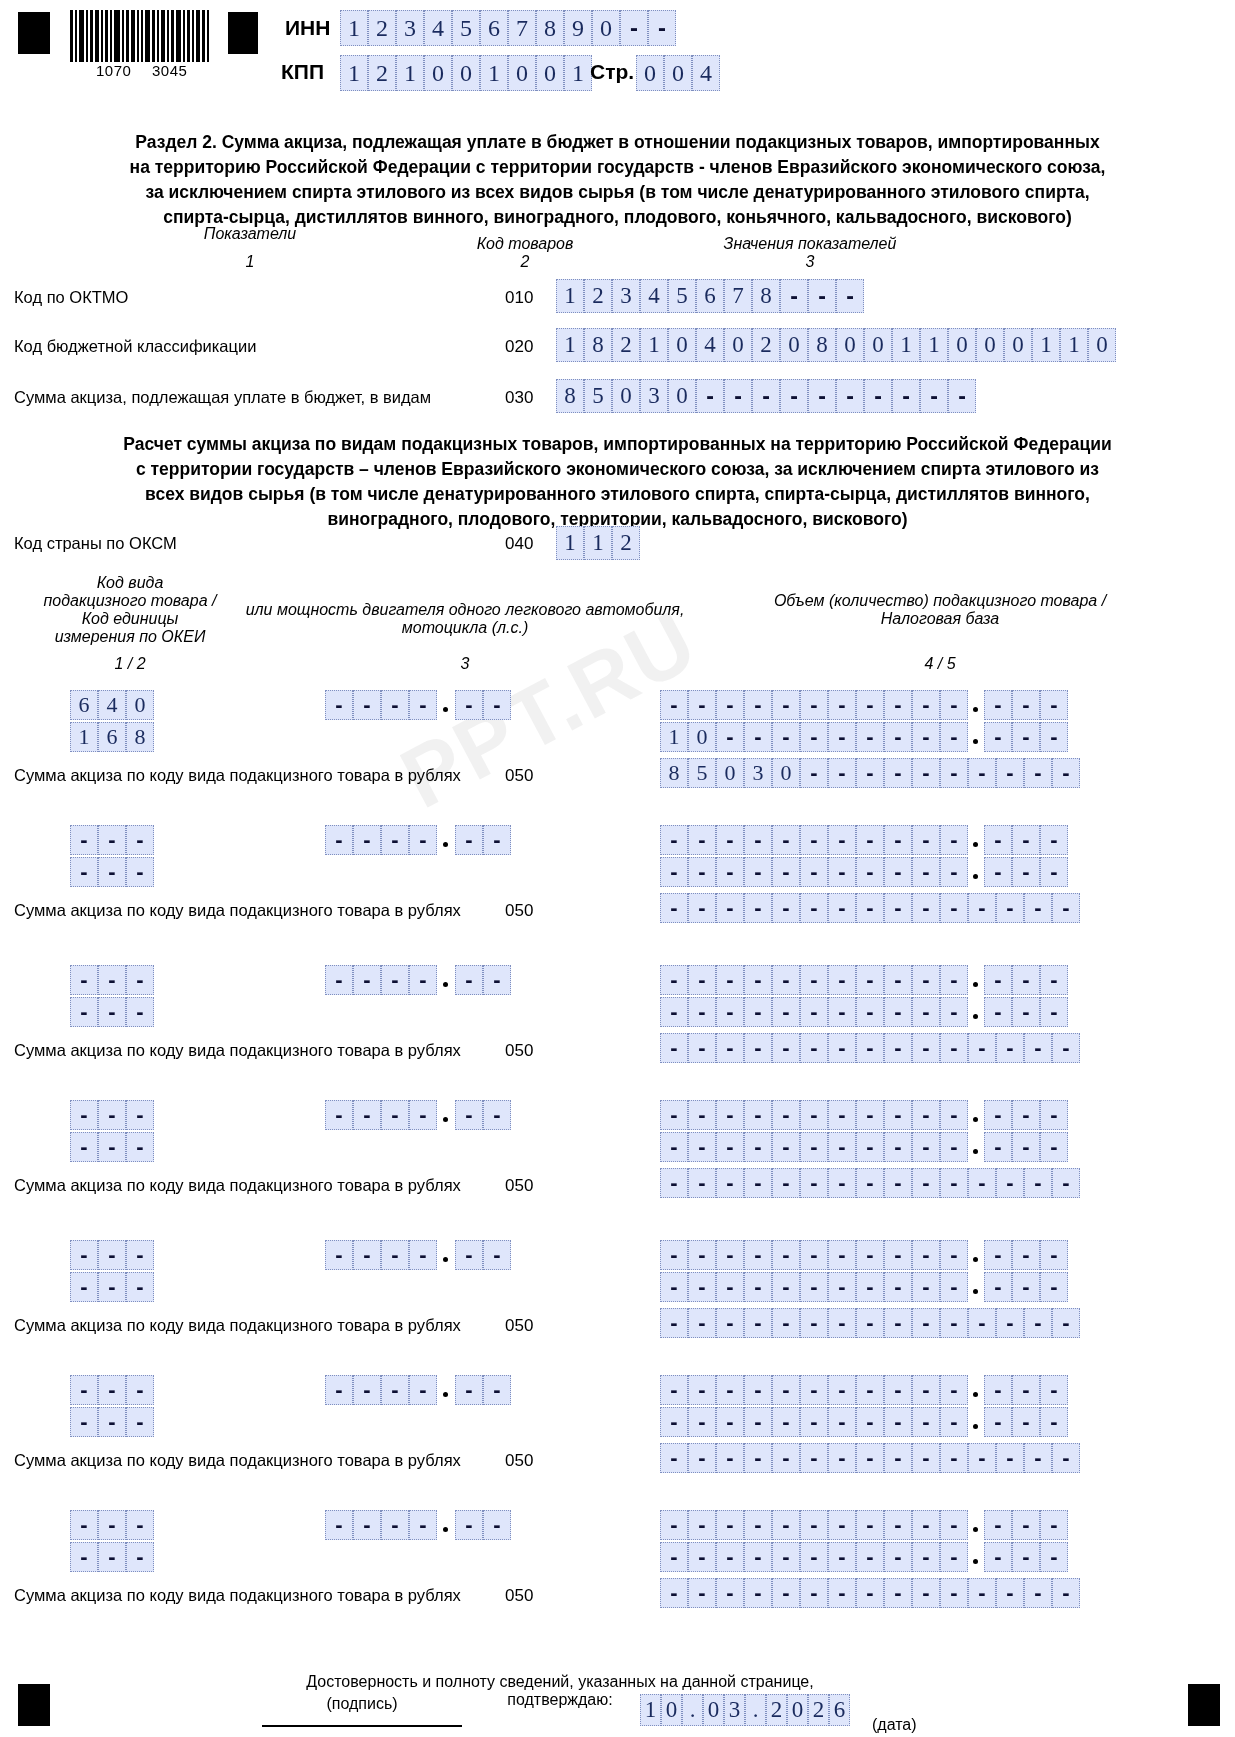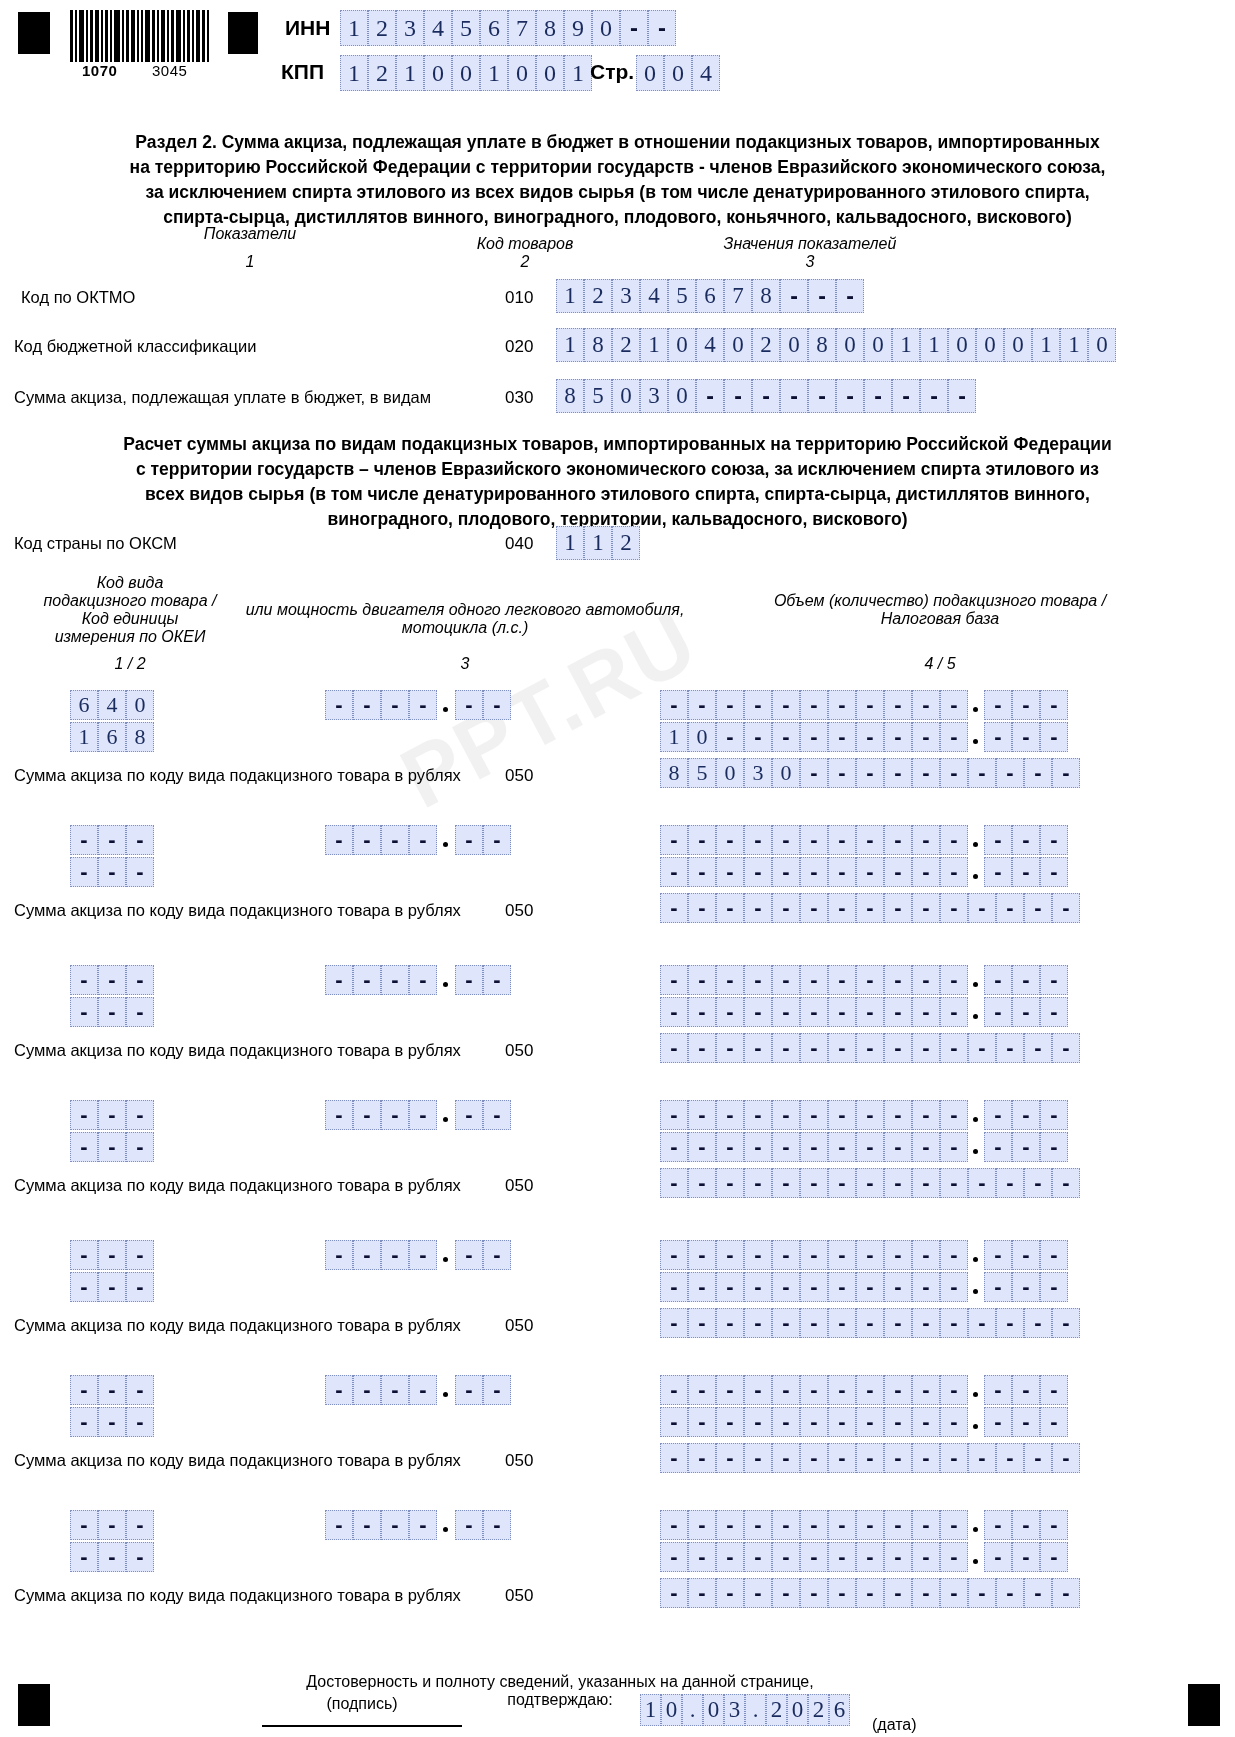--- a/index.html
+++ b/index.html
@@ -103,21 +103,21 @@
       <i style="width:2px"></i>
     <i style="width:3px"></i>
       <i style="width:5px"></i>
       <i style="width:2px"></i>
       <i style="width:3px"></i>
     <i style="width:2px"></i>
       <i style="width:4px"></i>
       <i style="width:3px"></i>
       <i style="width:2px"></i>
   </div>
-  <div class="barcode-nums" style="left:82px;top:62px;font-weight:bold;">1070</div>
+  <div class="barcode-nums" style="left:96px;top:62px;">1070</div>
   <div class="barcode-nums" style="left:152px;top:62px;">3045</div>
 
   <div class="lbl" style="left:285px;top:16px;">ИНН</div>
   <div id="inn-cells" class="cells" style="position:absolute;left:340px;top:10px;">
       <div class="c" style="width: 28px; height: 36px; line-height: 34px; font-size: 24px;">1</div>
       <div class="c" style="width: 28px; height: 36px; line-height: 34px; font-size: 24px;">2</div>
       <div class="c" style="width: 28px; height: 36px; line-height: 34px; font-size: 24px;">3</div>
       <div class="c" style="width: 28px; height: 36px; line-height: 34px; font-size: 24px;">4</div>
       <div class="c" style="width: 28px; height: 36px; line-height: 34px; font-size: 24px;">5</div>
       <div class="c" style="width: 28px; height: 36px; line-height: 34px; font-size: 24px;">6</div>
@@ -156,21 +156,21 @@
 
   <div class="cap" style="left:160px;top:223px;width:180px;">Показатели</div>
   <div class="capnum" style="left:160px;top:253px;width:180px;">1</div>
 
   <div class="cap" style="left:435px;top:233px;width:180px;">Код товаров</div>
   <div class="capnum" style="left:435px;top:253px;width:180px;">2</div>
 
   <div class="cap" style="left:660px;top:233px;width:300px;">Значения показателей</div>
   <div class="capnum" style="left:660px;top:253px;width:300px;">3</div>
 
-  <div class="rowlbl" style="left:14px;top:288px;margin-left:7px;">Код по ОКТМО</div>
+  <div class="rowlbl" style="left:14px;top:288px;">Код по ОКТМО</div>
   <div class="code" style="left:505px;top:288px;">010</div>
   <div id="row-010" class="cells" style="position:absolute;left:556px;top:279px;">
       <div class="c" style="width: 28px; height: 34px; line-height: 32px; font-size: 23px;">1</div>
       <div class="c" style="width: 28px; height: 34px; line-height: 32px; font-size: 23px;">2</div>
       <div class="c" style="width: 28px; height: 34px; line-height: 32px; font-size: 23px;">3</div>
       <div class="c" style="width: 28px; height: 34px; line-height: 32px; font-size: 23px;">4</div>
       <div class="c" style="width: 28px; height: 34px; line-height: 32px; font-size: 23px;">5</div>
       <div class="c" style="width: 28px; height: 34px; line-height: 32px; font-size: 23px;">6</div>
       <div class="c" style="width: 28px; height: 34px; line-height: 32px; font-size: 23px;">7</div>
       <div class="c" style="width: 28px; height: 34px; line-height: 32px; font-size: 23px;">8</div>

